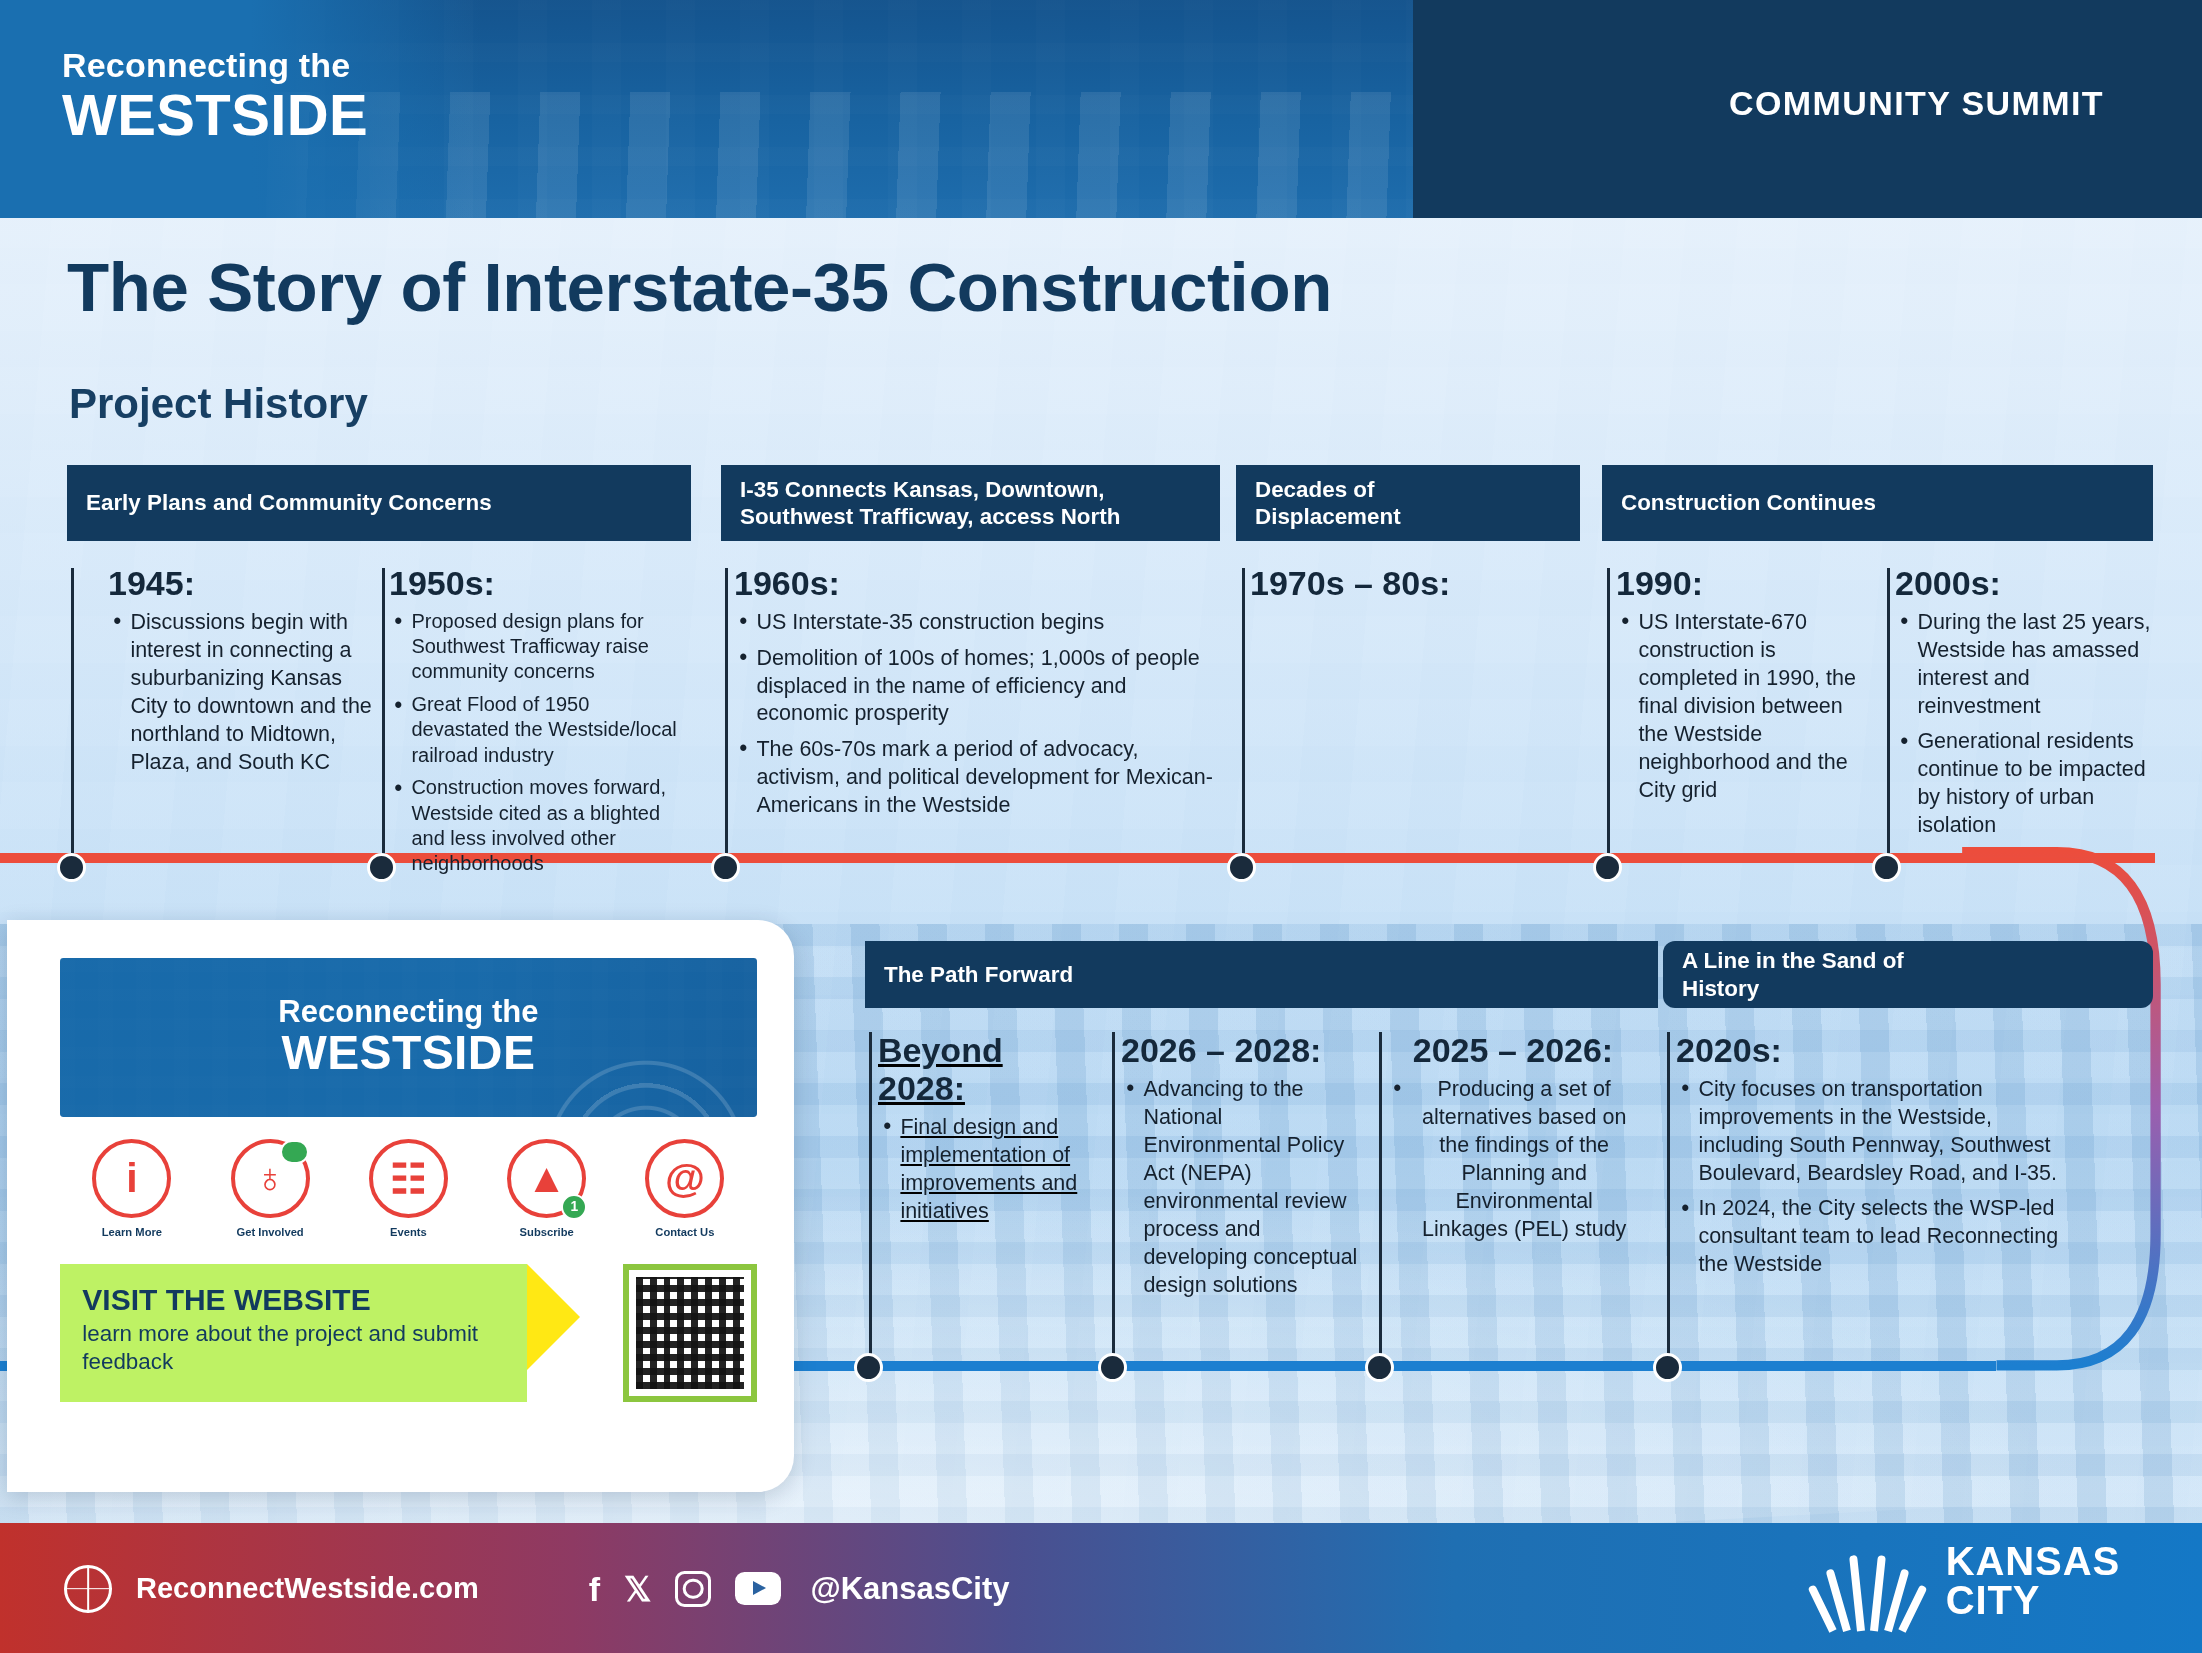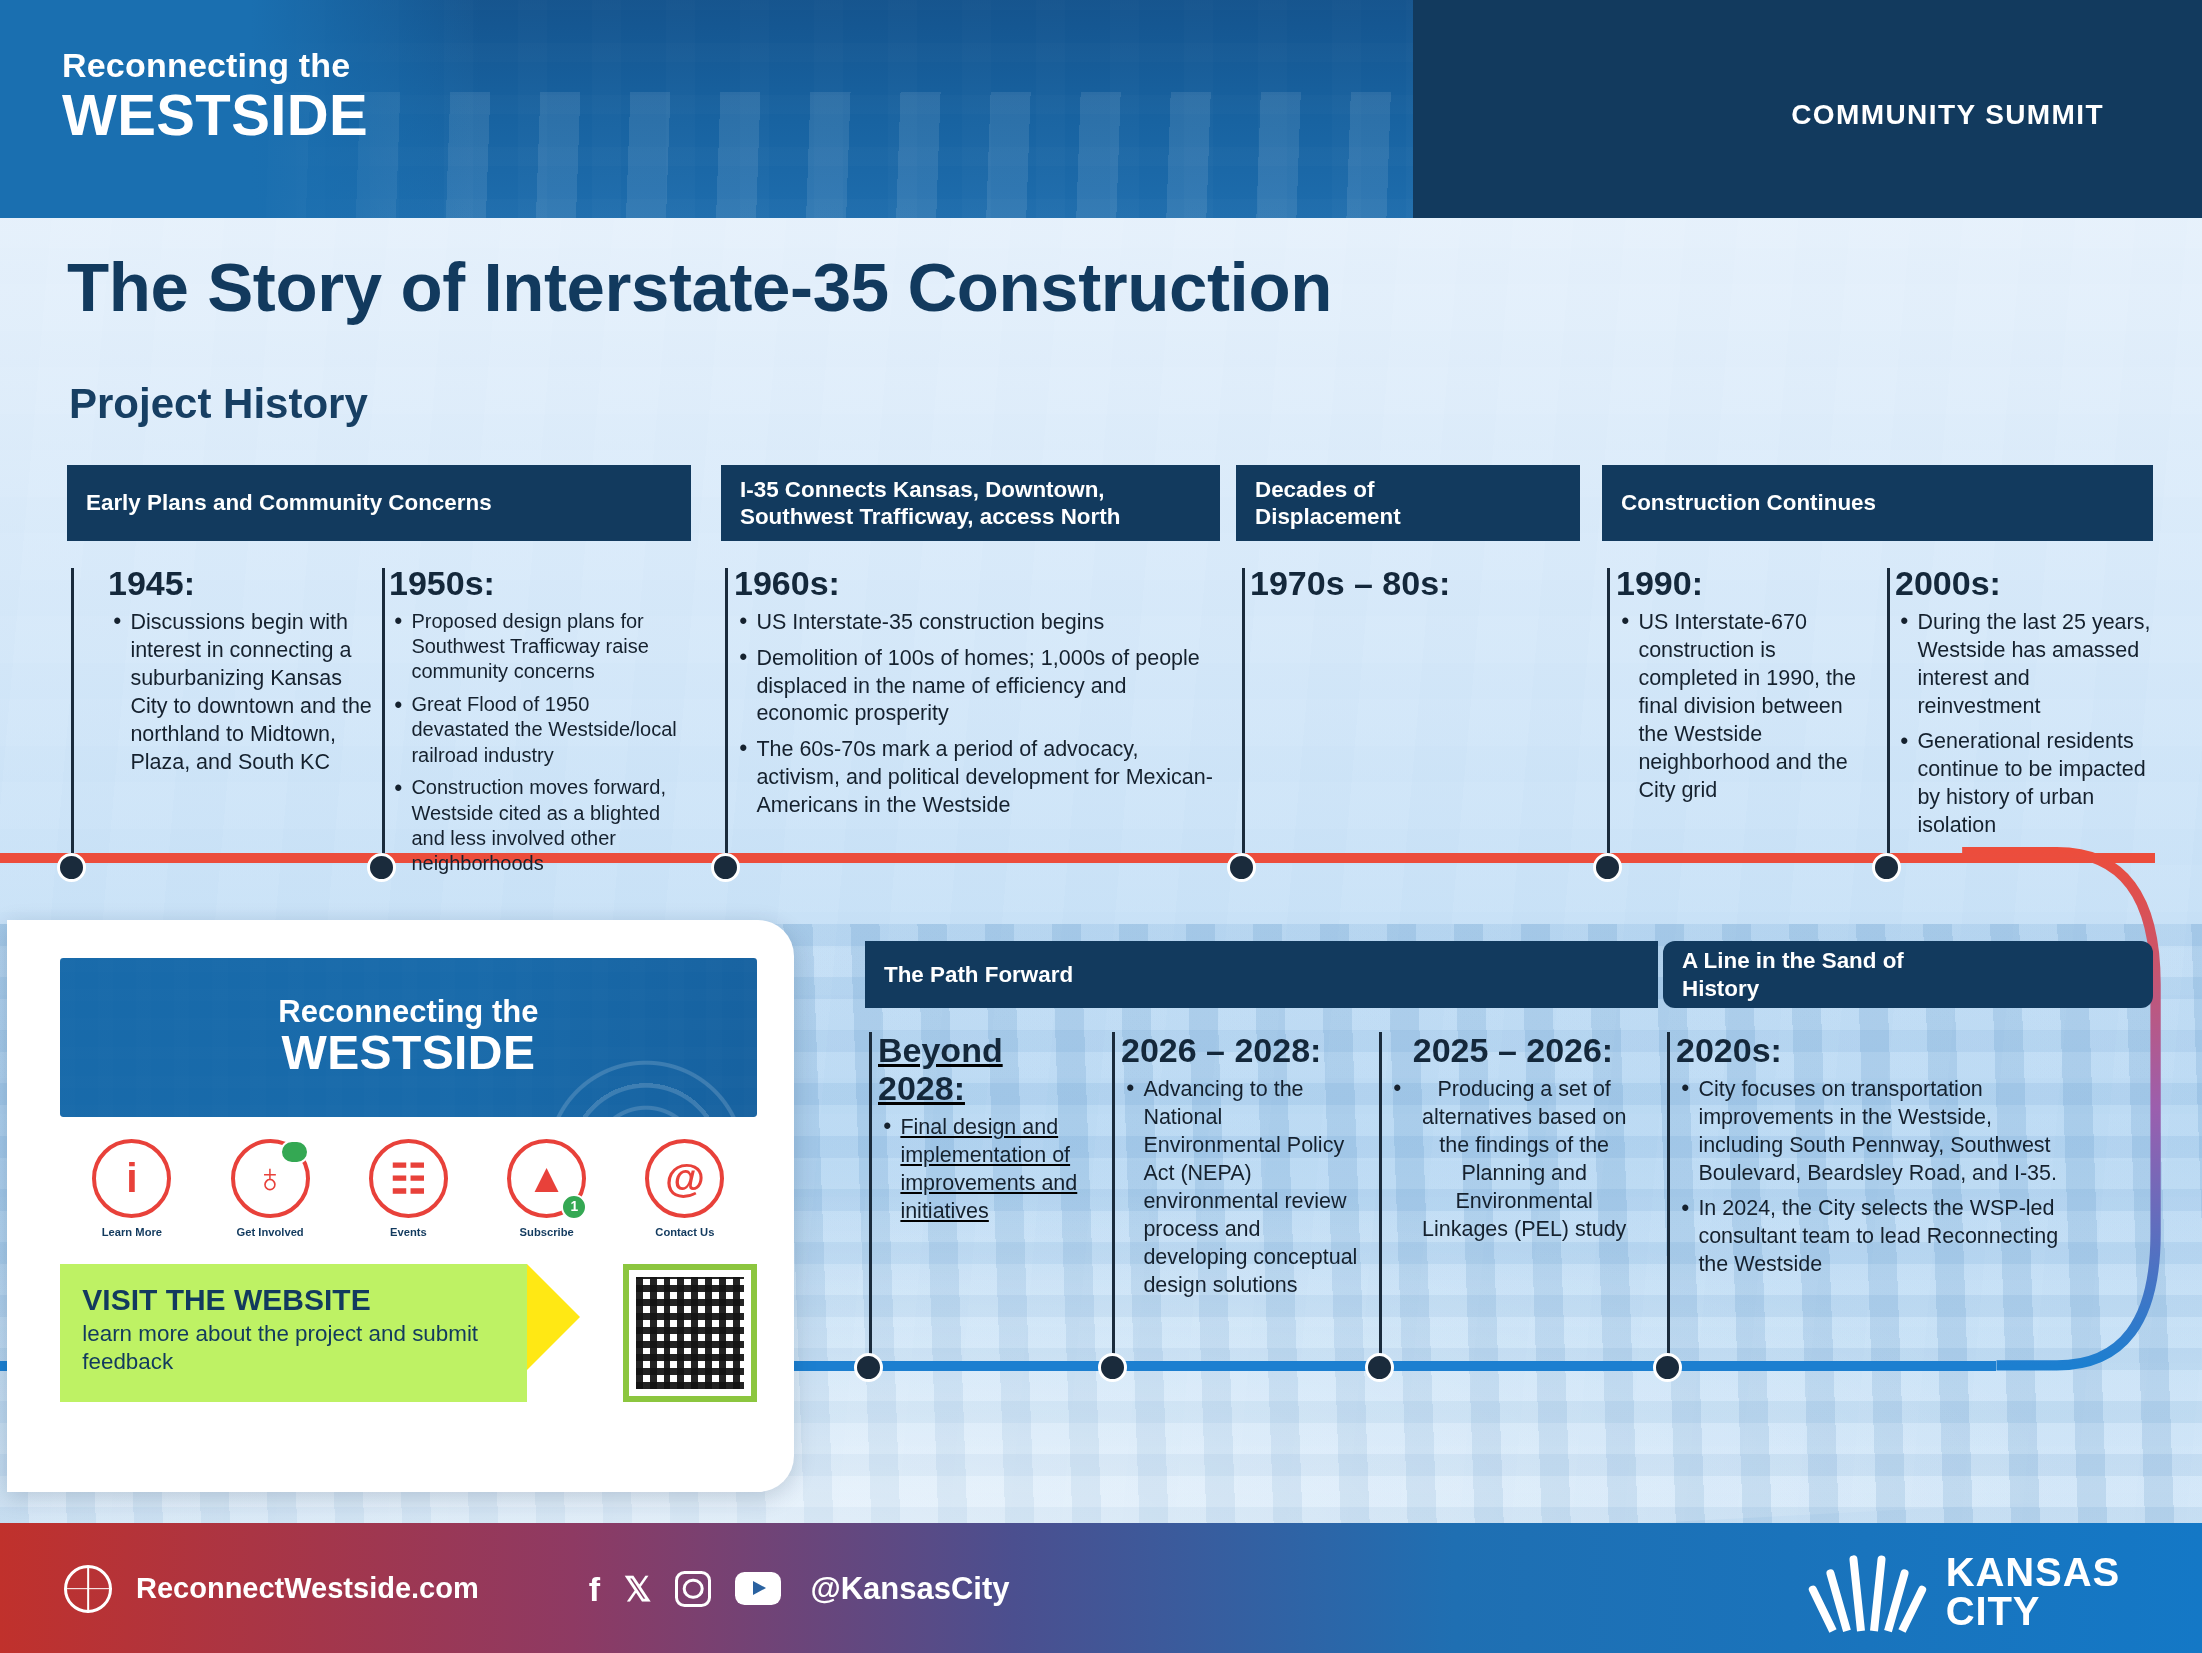--- a/index.html
+++ b/index.html
@@ -59,22 +59,22 @@
     background:#123a5e;
   }
   .header-right:before{
     content:""; position:absolute; left:-69px; top:0; width:112px; height:218px;
     background:#123a5e; transform: skewX(0deg);
   }
   .logo { position:absolute; left:62px; top:48px; color:#fff; }
   .logo .l1 { font-size:34px; font-weight:600; letter-spacing:0.2px; line-height:1; }
   .logo .l2 { font-size:58px; font-weight:800; letter-spacing:0.4px; line-height:1.05; margin-top:3.4px; }
   .summit {
-    position:absolute; right:99px; top:99px; color:#fff;
-    font-size:28px; font-weight:800; letter-spacing:1.4px;
+    position:absolute; right:99px; top:84px; color:#fff;
+    font-size:34px; font-weight:800; letter-spacing:1.4px;
   }
 
   
   .title {
     position:absolute; left:67px; top:248px;
     font-size:69px; font-weight:800; color:#123a5e; letter-spacing:-0.4px;
   }
   .subtitle {
     position:absolute; left:69px; top:380px;
     font-size:42px; font-weight:600; color:#173f63;
@@ -196,21 +196,21 @@
   }
   .globe:before{ content:""; position:absolute; left:50%; top:-0.9px; width:1.7px; height:46px; background:#fff; transform:translateX(-50%);}
   .globe:after{ content:""; position:absolute; top:50%; left:-0.9px; height:1.7px; width:46px; background:#fff; transform:translateY(-50%);}
   .social { display:flex; align-items:center; gap:24px; margin-left:110px; color:#fff; }
   .social .s { font-size:34px; font-weight:800; line-height:1; }
   .sq { width:36px; height:36px; border:3.4px solid #fff; border-radius:9.5px; position:relative; }
   .sq:after{ content:""; position:absolute; left:50%; top:50%; width:14.6px; height:14.6px; border:3.4px solid #fff; border-radius:50%; transform:translate(-50%,-50%); }
   .yt { width:46px; height:33px; border-radius:9.5px; background:#fff; position:relative; }
   .yt:after{ content:""; position:absolute; left:18px; top:8.6px; border-left:13.8px solid #2a62a0; border-top:7.7px solid transparent; border-bottom:7.7px solid transparent; }
   .handle { color:#fff; font-size:31px; font-weight:700; margin-left:29px; }
-  .kc { position:absolute; right:83px; top:19px; display:flex; align-items:flex-end; gap:39px; }
+  .kc { position:absolute; right:83px; top:19px; display:flex; align-items:flex-start; gap:39px; }
   .kc-fountain { width:83px; height:89px; position:relative; }
   .kc-fountain i{
     position:absolute; bottom:0; width:7.7px; background:#fff; border-radius:5.2px 5.2px 0 0;
   }
   .kc-text { color:#fff; font-size:40px; font-weight:800; line-height:.98; letter-spacing:0.9px; }
 </style>
 </head>
 <body>
 
 <div id="poster">

